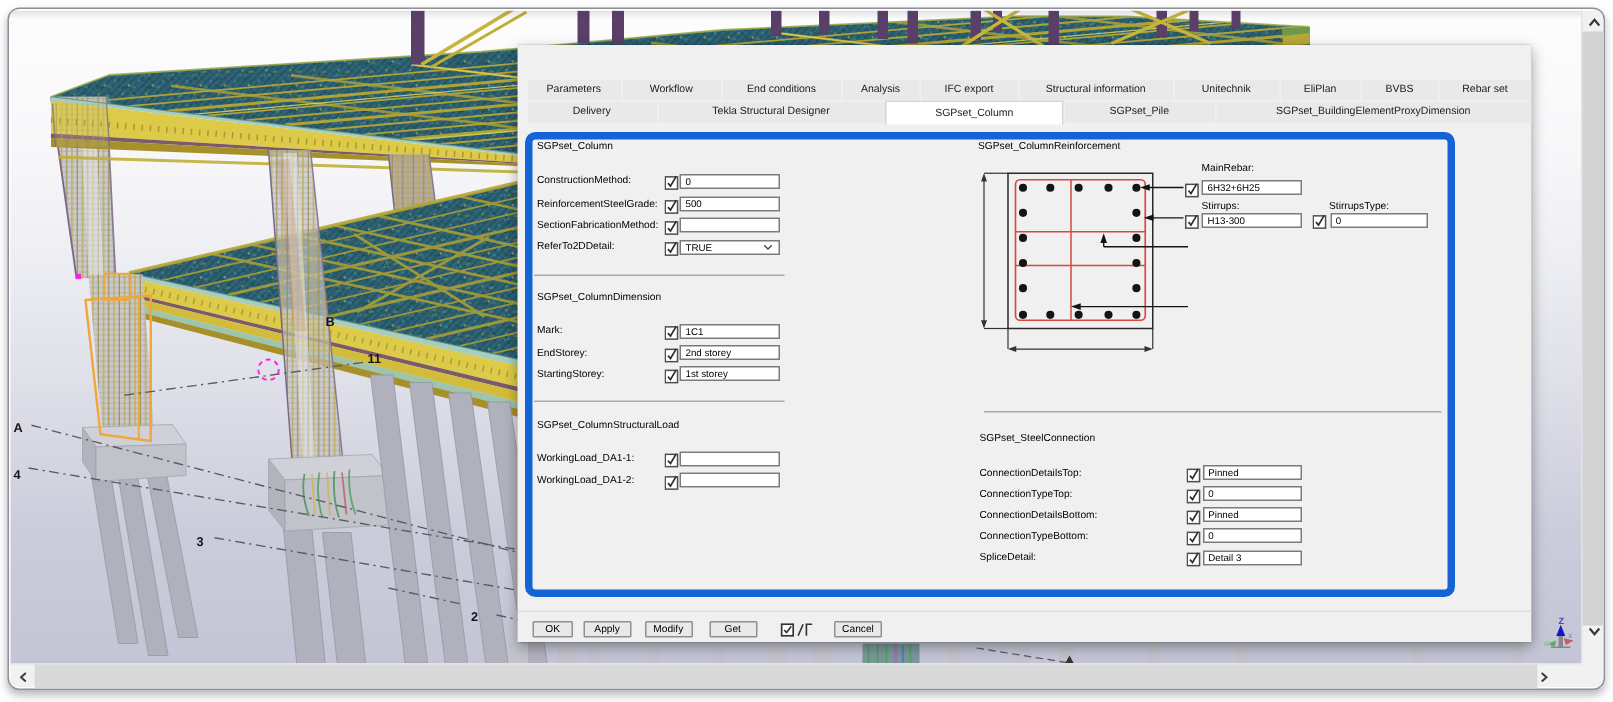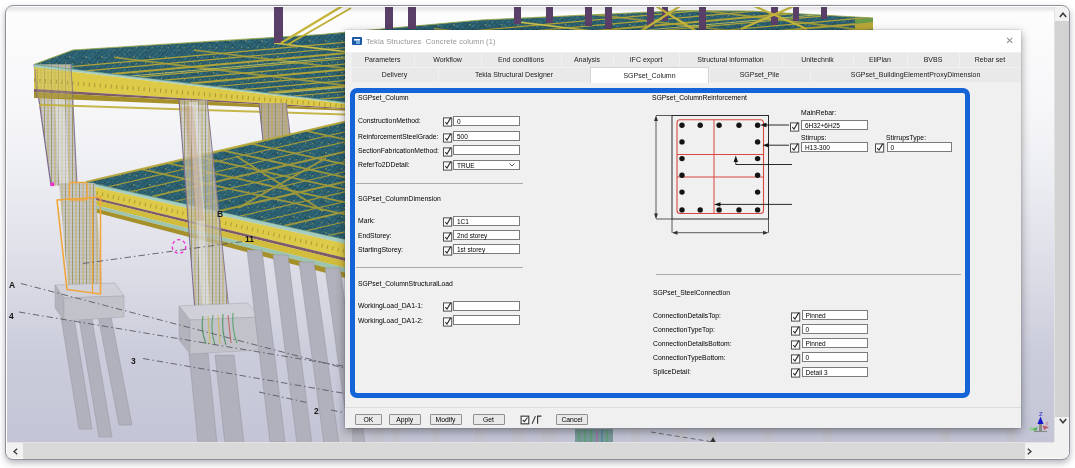--- a/index.html
+++ b/index.html
@@ -327,29 +327,20 @@
       <svg style="position:absolute;left:3.5px;top:5px" width="8" height="6" viewBox="0 0 8 6">
           <path d="M0.8 5 L4 1.2 L7.2 5" stroke="#3a3a3a" stroke-width="1.5" fill="none"></path>
         </svg>
       <svg style="position:absolute;left:3.5px;bottom:20px" width="8" height="6" viewBox="0 0 8 6">
           <path d="M0.8 1 L4 4.8 L7.2 1" stroke="#3a3a3a" stroke-width="1.5" fill="none"></path>
         </svg>
     </div>
     <div id="corner"></div>
   </div>
   <div id="dlg">
-    <div id="titlebar">
-      <svg style="position:absolute;left:7px;top:6px" width="10" height="10" viewBox="0 0 10 10">
-          <rect x="0" y="1" width="10" height="8" rx="1" fill="#1c5aa8"></rect>
-          <rect x="2" y="3" width="6" height="1.6" fill="#fff"></rect>
-          <rect x="4" y="5" width="4" height="3" fill="#6ea8dc"></rect>
-        </svg>
-      <div id="title">Tekla Structures&nbsp; Concrete column (1)</div>
-      <div id="closex">✕</div>
-    </div>
 
     <div id="tabs">
       <div class="tab" style="left:6.5px;top:22.5px;width:62px;">Parameters</div>
       <div class="tab" style="left:69.5px;top:22.5px;width:66px;">Workflow</div>
       <div class="tab" style="left:136.5px;top:22.5px;width:79px;">End conditions</div>
       <div class="tab" style="left:216.5px;top:22.5px;width:51px;">Analysis</div>
       <div class="tab" style="left:268.5px;top:22.5px;width:65px;">IFC export</div>
       <div class="tab" style="left:334.5px;top:22.5px;width:102px;">Structural information</div>
       <div class="tab" style="left:437.5px;top:22.5px;width:70px;">Unitechnik</div>
       <div class="tab" style="left:508.5px;top:22.5px;width:53px;">EliPlan</div>

